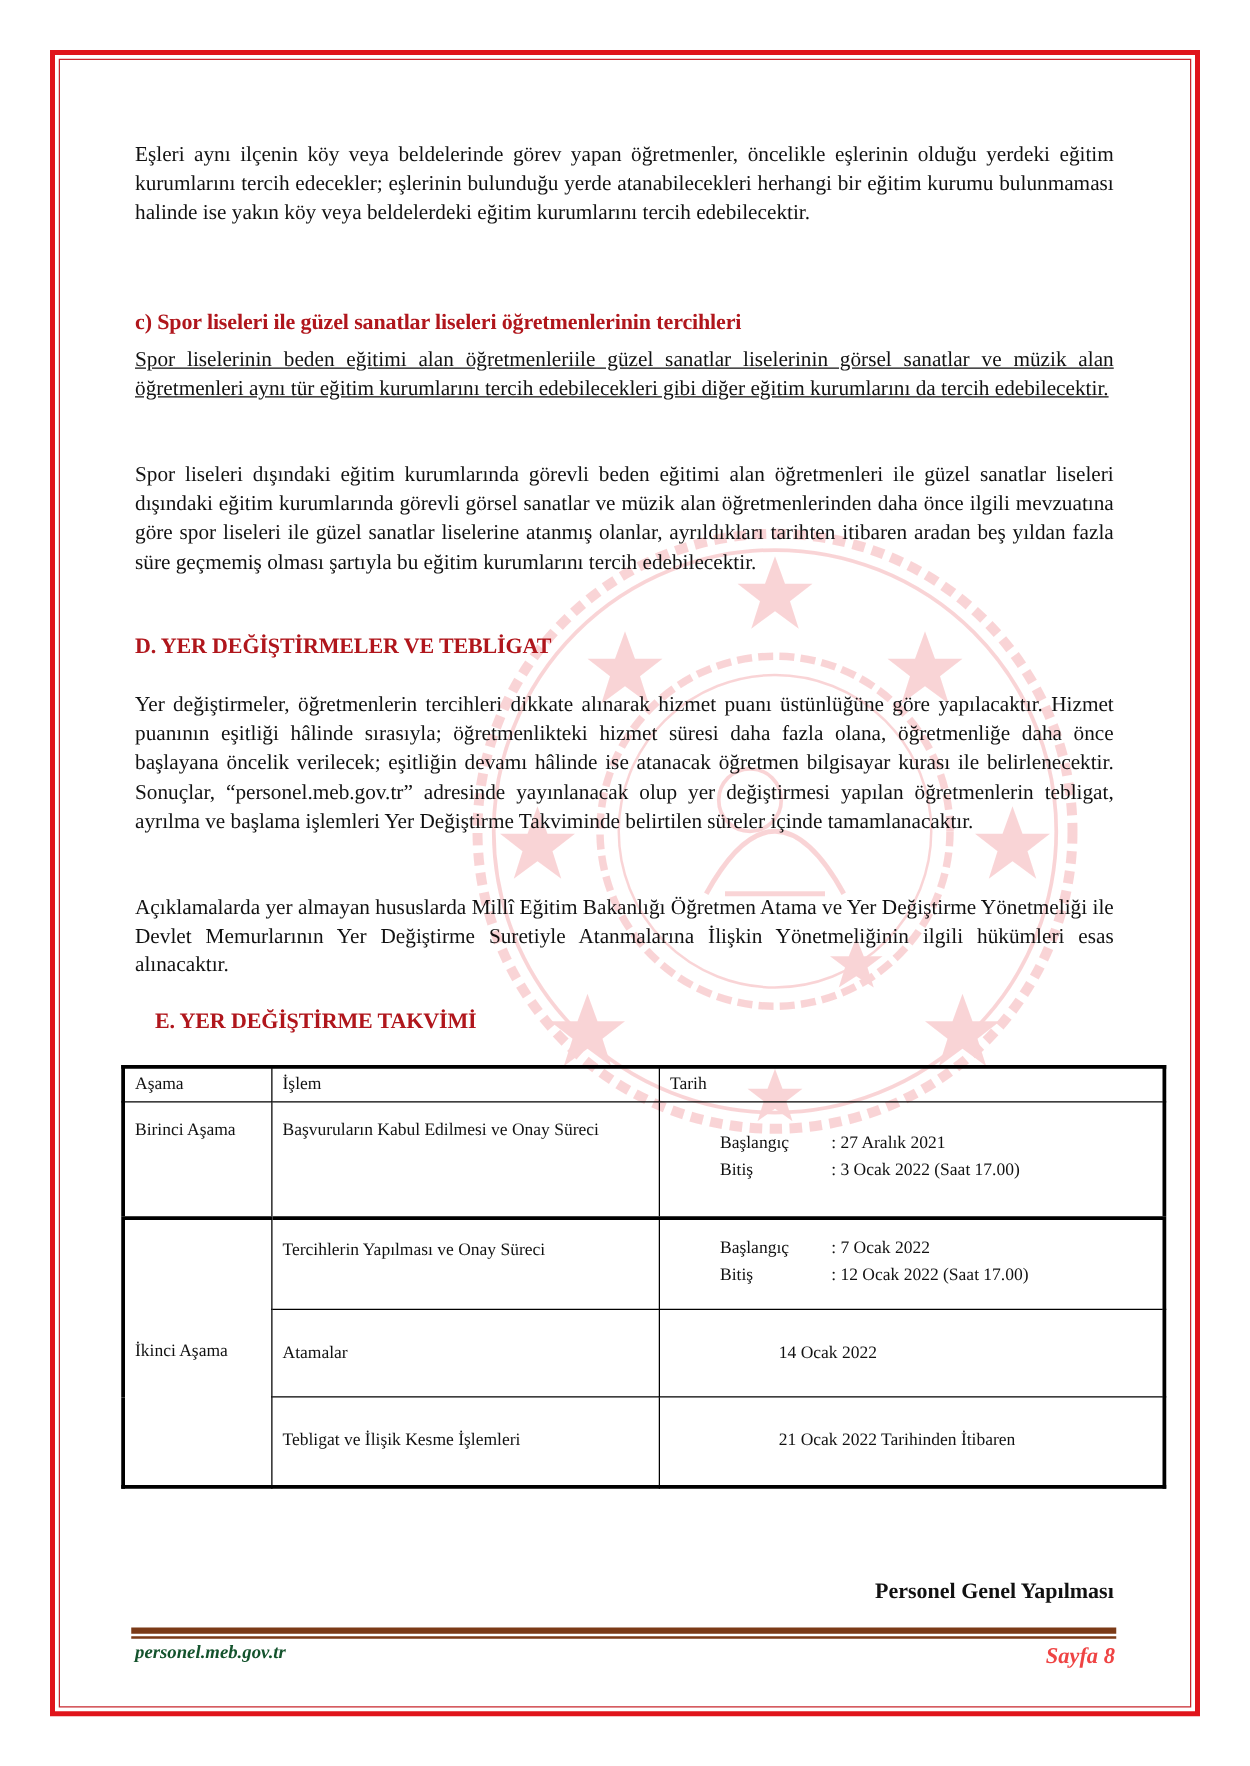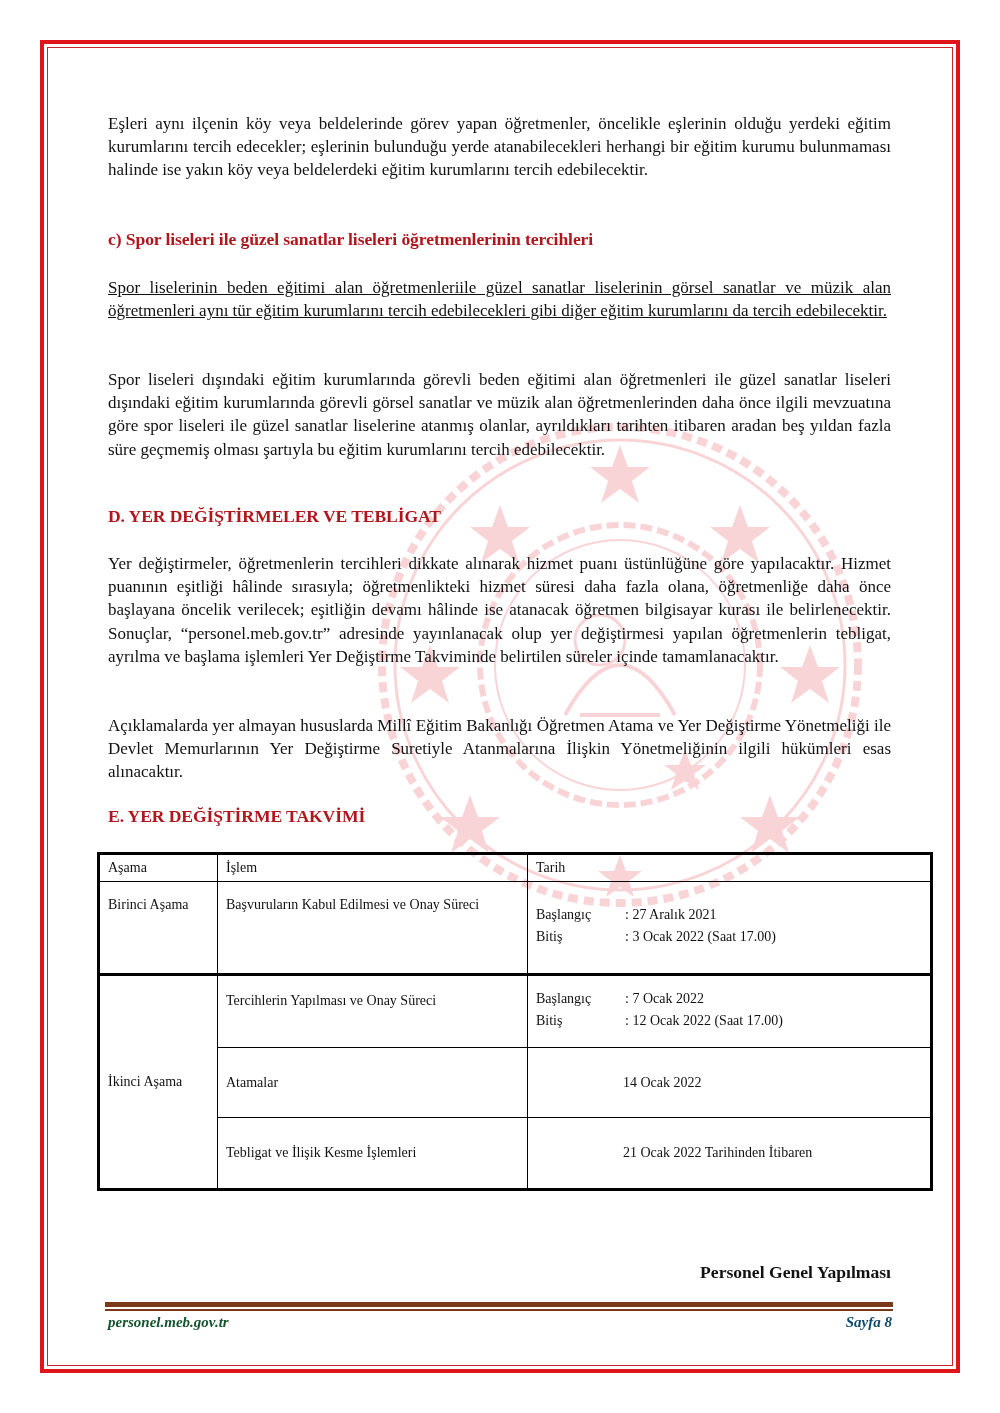--- a/index.html
+++ b/index.html
@@ -5,48 +5,48 @@
   html, body { margin:0; padding:0; background:#ffffff; }
   body { width:1000px; height:1413px; position:relative; overflow:hidden;
          font-family:"Liberation Serif", "DejaVu Serif", serif; color:#111; }
   .frame-outer { position:absolute; left:40px; top:40px; width:920px; height:1333px;
                  border:4px solid #e0141b; box-sizing:border-box; }
   .frame-inner { position:absolute; left:47px; top:47px; width:906px; height:1319px;
                  border:1.5px solid #c8262c; box-sizing:border-box; }
   .watermark { position:absolute; left:370px; top:415px; width:500px; height:500px; opacity:0.22; pointer-events:none; }
   p.body { margin:0; font-size:17px; line-height:23.2px; text-align:justify; }
   .heading { font-weight:bold; color:#b0161c; font-size:17.6px; margin:0; letter-spacing:-0.1px; }
-  .sec-c { position:absolute; left:108px; top:229px; }
+  .sec-c { position:absolute; left:108px; top:247px; }
   .p1 { position:absolute; left:108px; top:112px; width:783px; }
   .p2 { position:absolute; left:108px; top:276px; width:783px;text-decoration:underline; }
   .p3 { position:absolute; left:108px; top:368px; width:783px; }
   .sec-d { position:absolute; left:108px; top:506px; }
   .p4 { position:absolute; left:108px; top:552px; width:783px; }
   .p5 { position:absolute; left:108px; top:714px; width:783px; }
-  .sec-e { position:absolute; left:108px; top:806px; }
+  .sec-e { position:absolute; left:124px; top:806px; }
 
   table.takvim { position:absolute; left:97px; top:852px; width:836px; height:338px;
                  border-collapse:collapse; border:3.5px solid #000; font-size:14px; }
   table.takvim td { border:1.2px solid #000; vertical-align:top; padding:2px 8px; line-height:22px; }
   table.takvim tr.hdr td { height:22px; padding-top:2px; }
   table.takvim tr.row1 td { border-bottom:3.5px solid #000; }
   .col1 { width:101px; }
   .col2 { width:293px; }
   .just { text-align:justify; text-align-last:left; }
-  .lbl { display:inline-block; width:89px; }
+  .lbl { display:inline-block; width:89px;margin-left:40px; }
   .center-ish { padding-left:95px !important; vertical-align:middle !important; }
   .mid { vertical-align:middle !important; }
   .dates { padding-top:22px !important; }
   .dates2 { padding-top:12px !important; }
 
   .signature { position:absolute; right:109px; top:1262px; font-weight:bold; font-size:17.6px; }
   .rule-thick { position:absolute; left:105px; top:1302px; width:788px; height:5px; background:#7b3a17; }
   .rule-thin { position:absolute; left:105px; top:1309px; width:788px; height:1.5px; background:#7b3a17; }
   .footer-left { position:absolute; left:108px; top:1314px; font-style:italic; font-weight:bold; color:#14532d; font-size:15px; }
-  .footer-right { position:absolute; right:108px; top:1314px; font-style:italic; font-weight:bold; color:#0c4a6e; font-size:15px; }
+  .footer-right { position:absolute; right:108px; top:1314px; font-style:italic; font-weight:bold; color:#ef4444; font-size:18px; }
 </style>
 </head>
 <body>
 
 <div class="frame-outer"></div>
 <div class="frame-inner"></div>
 
 <svg class="watermark" viewBox="0 0 500 500">
   <g fill="none" stroke="#e8424a">
     <circle cx="250" cy="250" r="238" stroke-width="8" stroke-dasharray="10 6"></circle>

